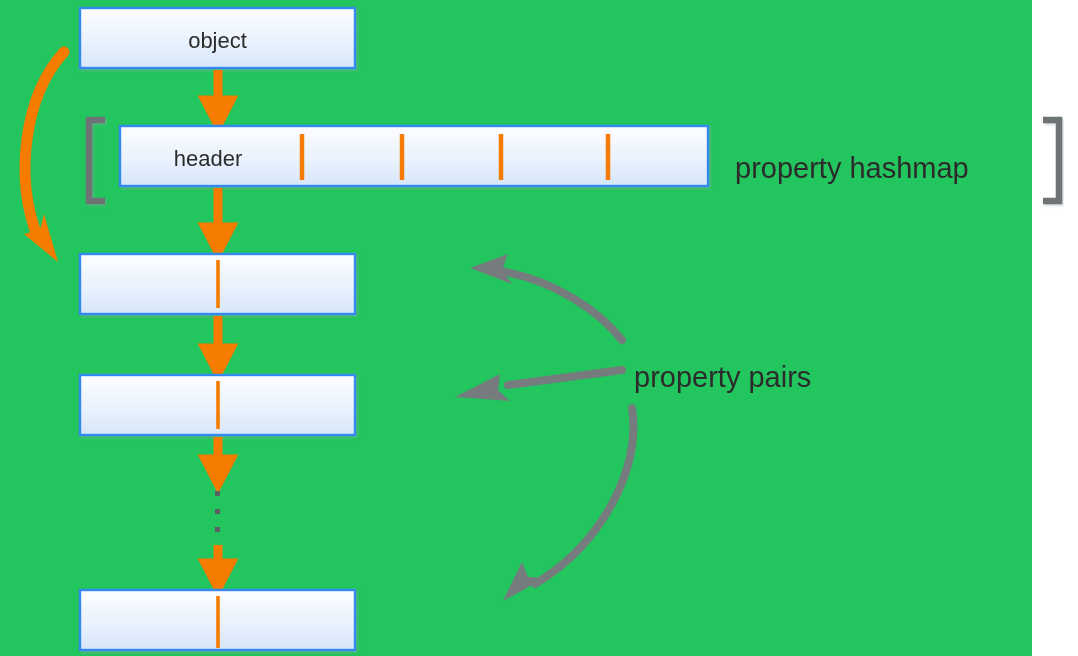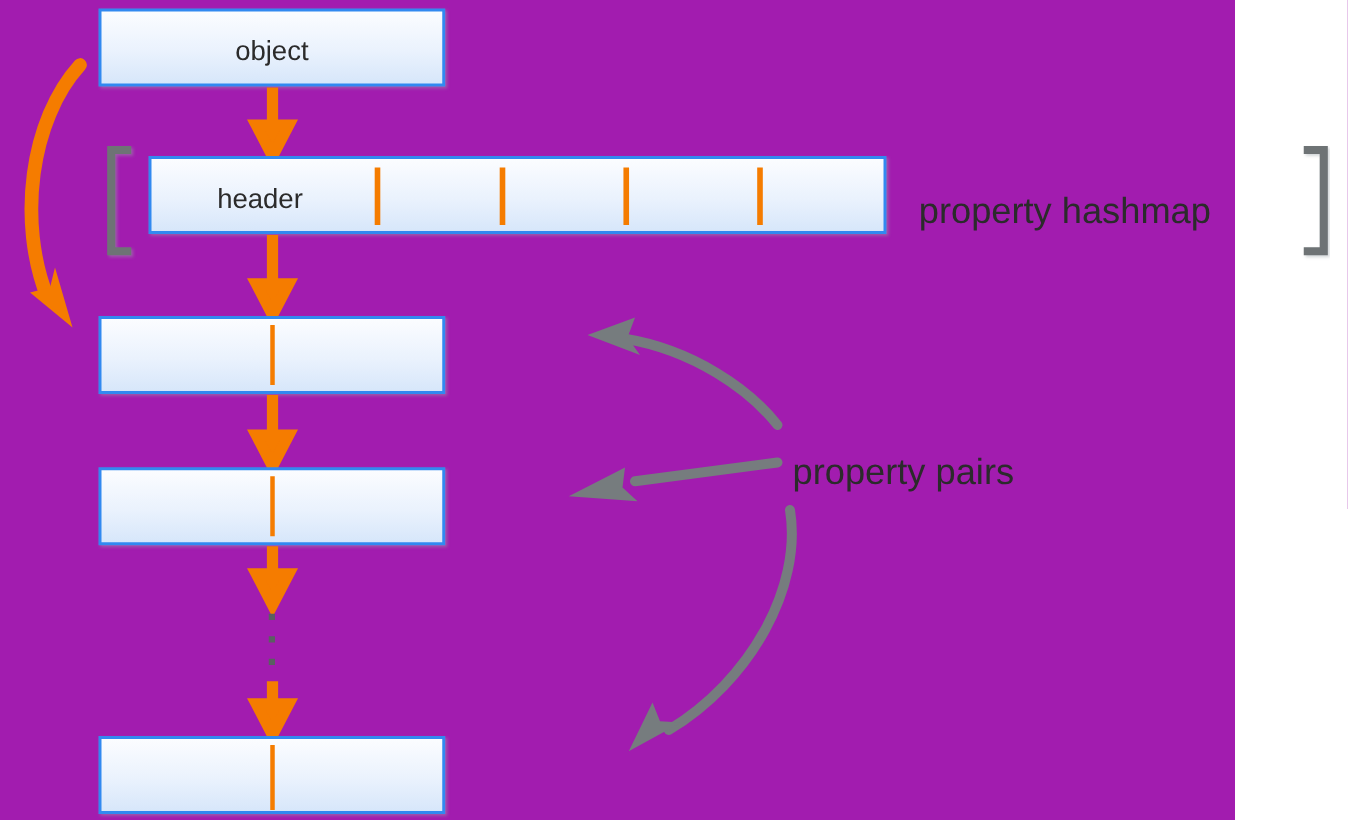--- a/index.html
+++ b/index.html
@@ -10,21 +10,22 @@
   body {
     width: 1078px;
     height: 656px;
     font-family: "Liberation Sans", sans-serif;
     overflow: hidden;
   }
   #diagram-root {
     position: relative;
     width: 988px;
     height: 656px;
-    background: #a21caf;
+    background: #22c55e;
+    padding-left: 44px;
   }
   #diagram-svg {
     position: absolute;
     top: 0;
     left: 0;
     width: 1078px;
     height: 656px;
     display: block;
   }
   .box-label {

